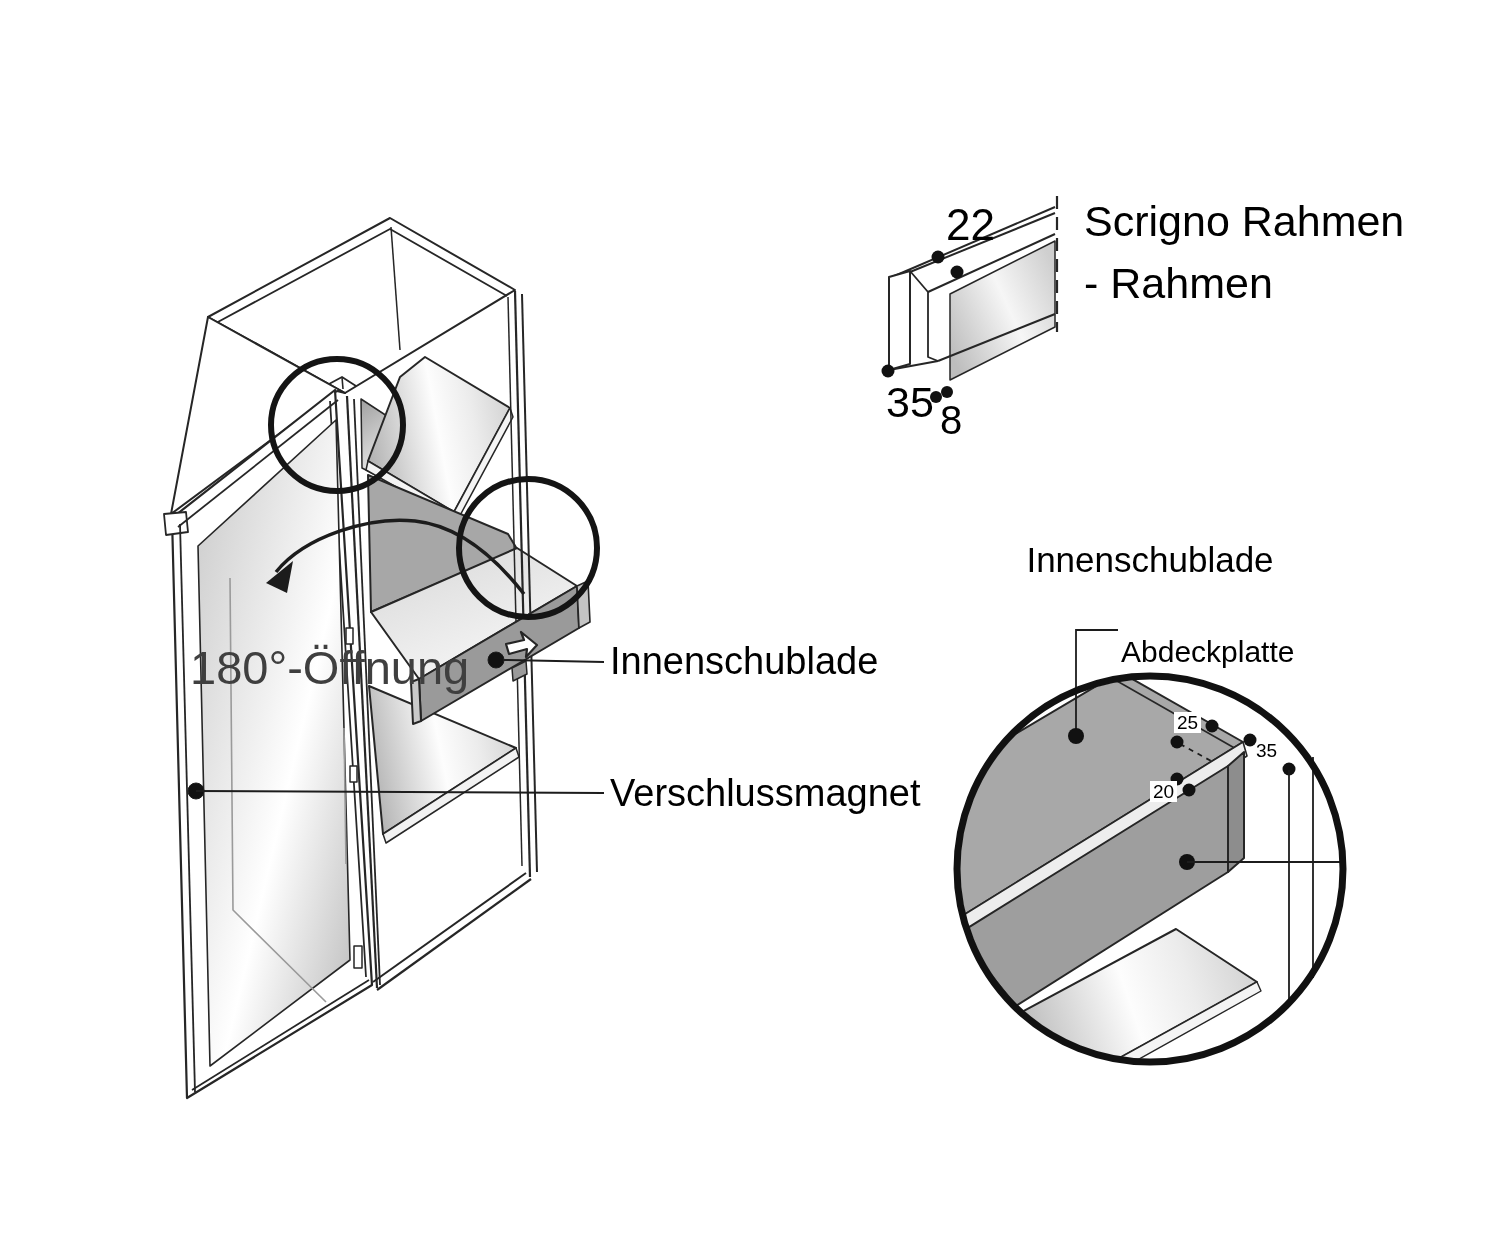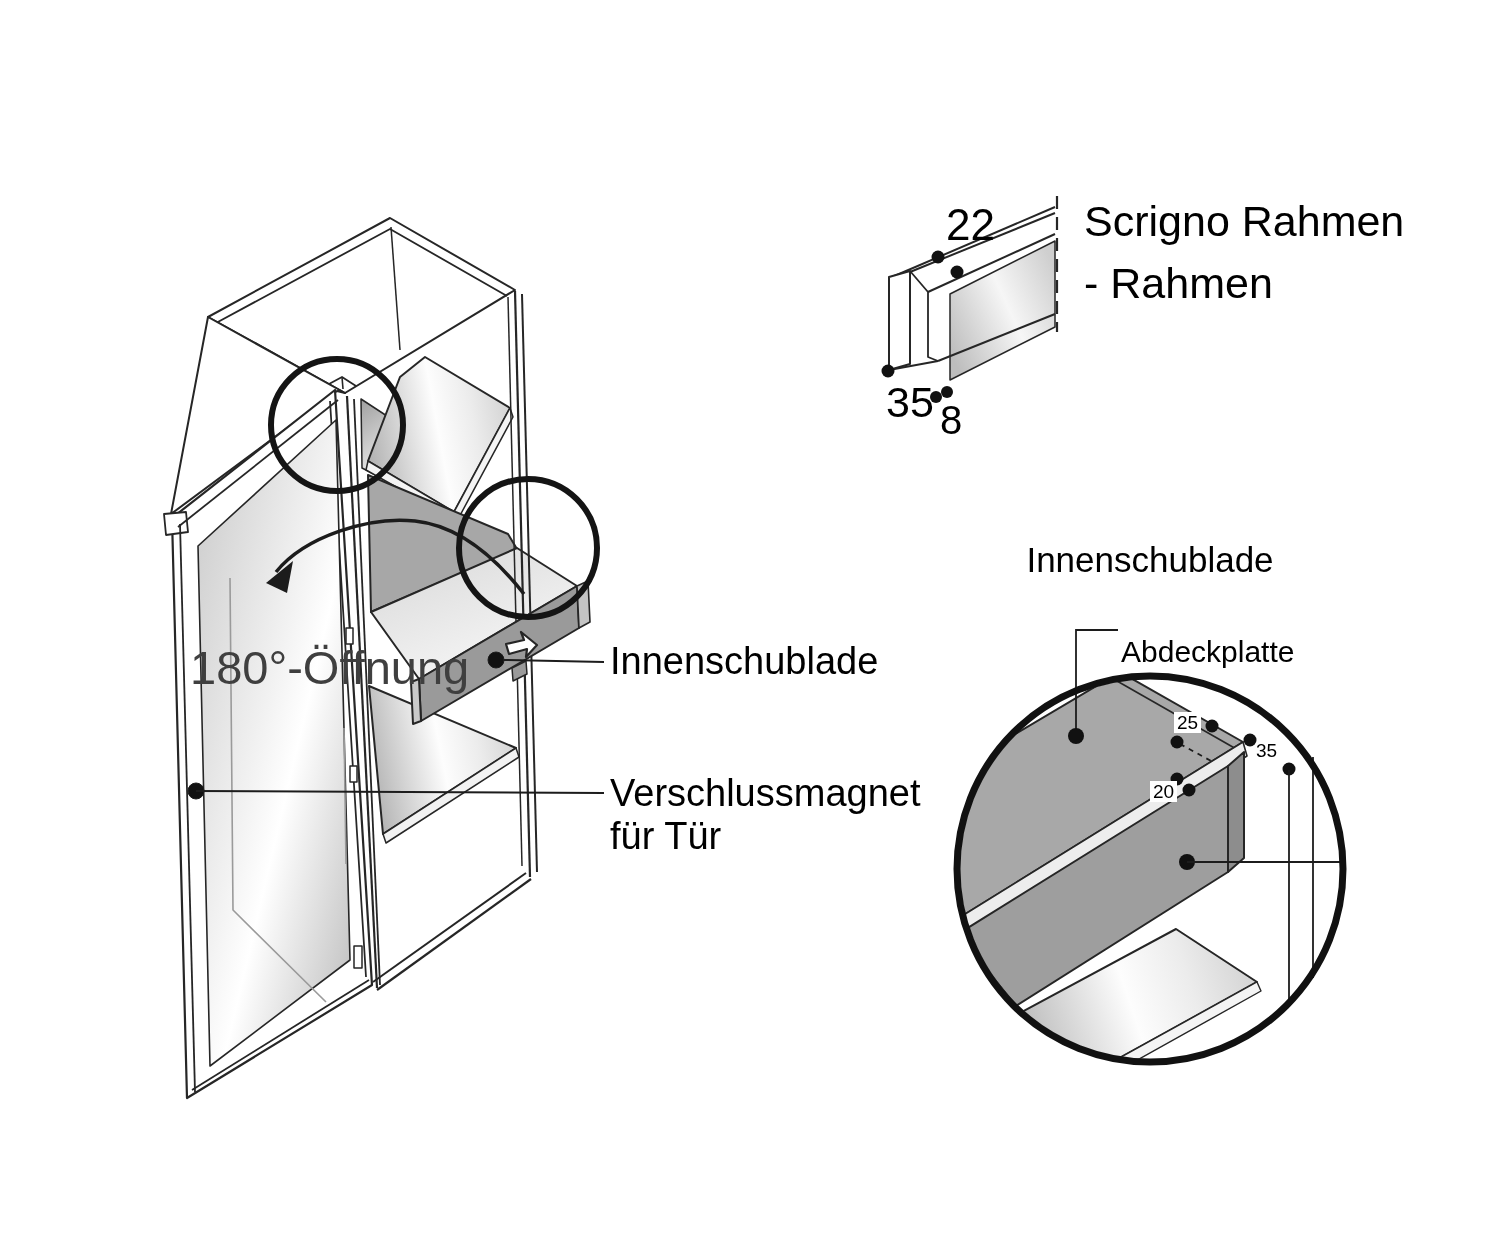--- a/index.html
+++ b/index.html
@@ -175,21 +175,20 @@
 </svg>
 
   <div class="lbl lbl-door" style="left:190px;top:642px;">180°-Öffnung</div>
 
   <div class="lbl lbl-big" style="left:610px;top:640px;">
     <div>Innenschublade</div>
   </div>
 
   <div class="lbl lbl-big" style="left:610px;top:772px;">
     <div>Verschlussmagnet</div>
-    <div>für Tür</div>
   </div>
 
   <div class="lbl lbl-xl" style="left:1056px;top:190px;margin-left:28px;">
     <div>Scrigno Rahmen</div>
     <div>- Rahmen</div>
   </div>
 
   <div class="lbl lbl-dim" style="left:946px;top:200px;">22</div>
   <div class="lbl lbl-dim2" style="left:886px;top:378px;">35</div>
   <div class="lbl lbl-dim3" style="left:940px;top:398px;">8</div>

